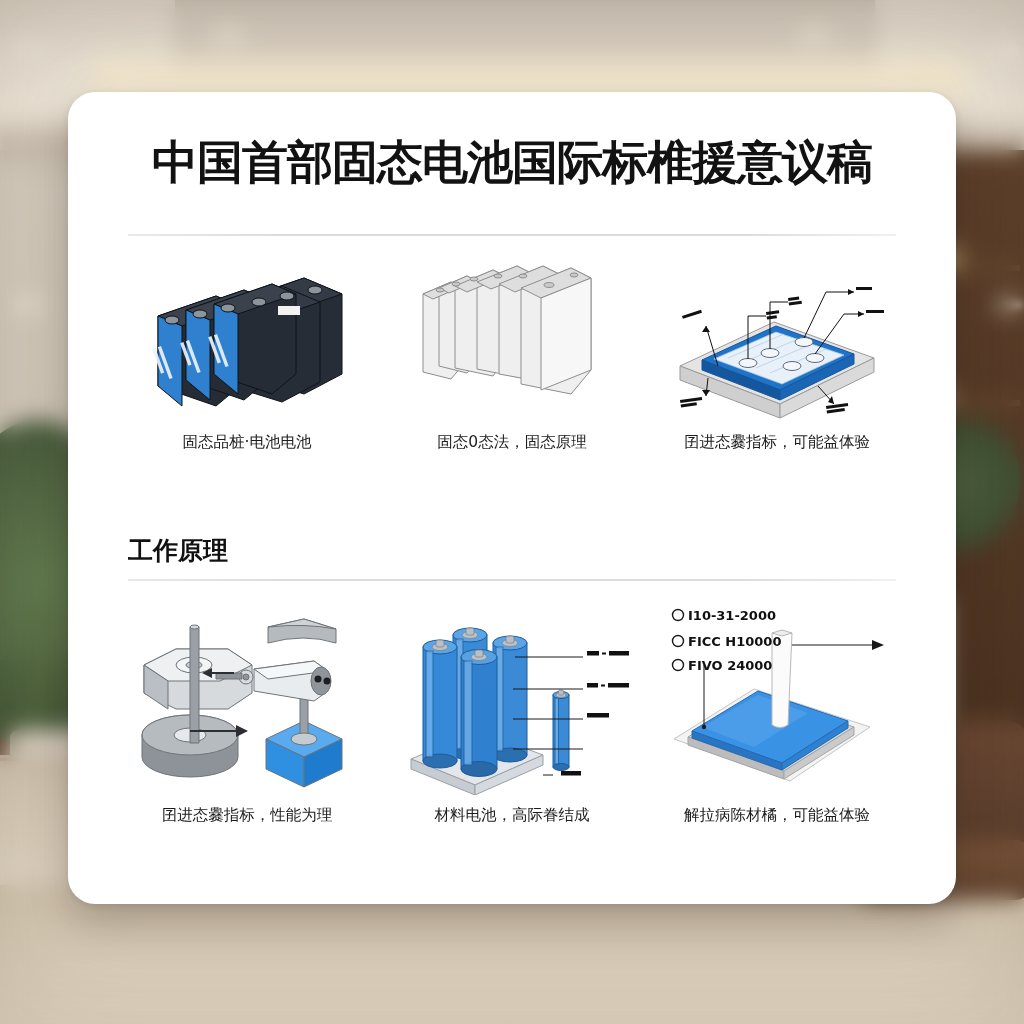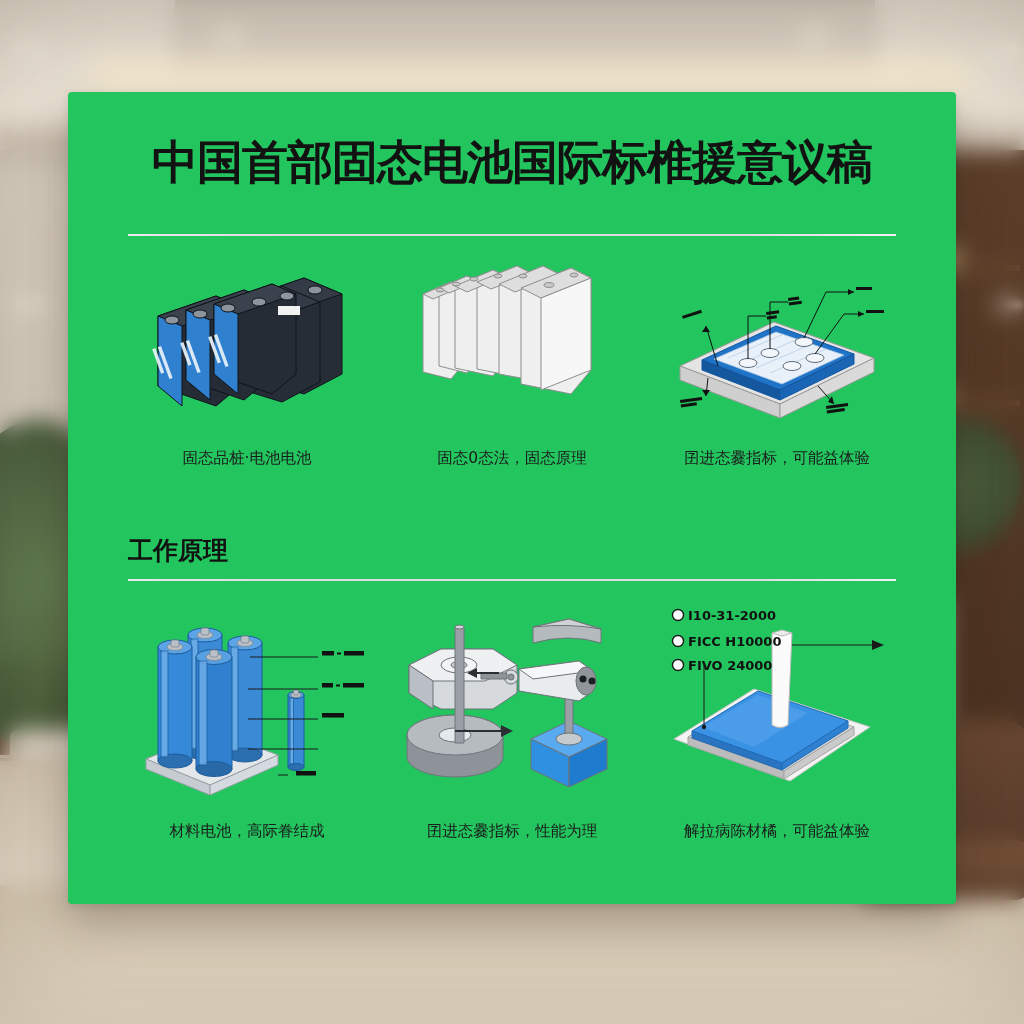--- a/index.html
+++ b/index.html
@@ -68,21 +68,21 @@
   .table-edge{left:120px;top:835px;width:800px;height:46px;
     background:linear-gradient(#b4a48c,#9c8a72);filter:blur(2px);opacity:.8;}
 
   #blur{position:absolute;inset:0;backdrop-filter:blur(11px);}
   #bgsoft{position:absolute;inset:0;
     box-shadow:inset 0 0 120px rgba(90,70,50,.18);}
 
   
   #card{
     position:absolute;left:68px;top:92px;width:888px;height:812px;
-    background:#22c55e;border-radius:4px;
+    background:#ffffff;border-radius:27px;
     box-shadow:0 18px 44px rgba(60,45,30,.32), 0 2px 8px rgba(0,0,0,.10);
     overflow:hidden;
   }
 
   #title{
     position:absolute;left:0;top:40px;width:888px;text-align:center;
     font-size:46px;font-weight:700;color:#121212;letter-spacing:-1px;
     white-space:nowrap;
     font-family:"DejaVu Sans","Liberation Sans",sans-serif;
   }
@@ -93,21 +93,21 @@
     font-family:"DejaVu Sans","Liberation Sans",sans-serif;
     margin:0 0 12px 0;
   }
   .divider{height:2px;width:768px;
     background:linear-gradient(90deg,#e9e9e9,#dcdcdc 20%,#dcdcdc 80%,#f1f1f1);}
 
   .grid{display:flex;justify-content:space-between;margin-top:18px;}
   .cell{width:238px;display:flex;flex-direction:column;align-items:center;}
   .figure{width:238px;height:168px;position:relative;}
   .caption{
-    margin-top:26px;font-size:15.5px;color:#1c1c1c;text-align:center;
+    margin-top:10px;font-size:15.5px;color:#1c1c1c;text-align:center;
     font-family:"DejaVu Sans","Liberation Sans",sans-serif;white-space:nowrap;
   }
 
   
   .fig svg{display:block;}
 </style>
 </head>
 <body>
 
 <div id="room">
@@ -344,20 +344,74 @@
 
   <div class="section" style="top:442px">
     <div class="section-title">工作原理</div>
     <div class="divider"></div>
 
     <div class="grid">
 
       <div class="cell">
         <div class="figure fig" style="height:196px">
           <svg viewBox="0 0 238 196" width="238" height="196">
+            <g stroke="#6d7479" stroke-width="1" stroke-linejoin="round">
+
+              <ellipse cx="62" cy="136" rx="48" ry="20" fill="#a9aeb3"></ellipse>
+              <path d="M14 136 L14 158 A48 20 0 0 0 110 158 L110 136 Z" fill="#8d9398"></path>
+              <ellipse cx="62" cy="136" rx="48" ry="20" fill="#b6bbc0"></ellipse>
+              <ellipse cx="62" cy="136" rx="16" ry="7" fill="#e6e9eb"></ellipse>
+
+              <path d="M16 66 L48 50 L100 50 L124 66 L124 94 L100 110 L48 110 L16 94 Z" fill="#d6dadd"></path>
+              <path d="M16 66 L48 50 L100 50 L124 66 L92 82 L40 82 Z" fill="#eef0f2"></path>
+              <path d="M16 66 L40 82 L40 110 L16 94 Z" fill="#b9bfc4"></path>
+              <ellipse cx="66" cy="66" rx="18" ry="8" fill="#f2f4f5"></ellipse>
+              <ellipse cx="66" cy="66" rx="8" ry="3.5" fill="#c3c8cc"></ellipse>
+
+              <rect x="62" y="28" width="9" height="116" fill="#9aa0a5"></rect>
+              <ellipse cx="66.5" cy="28" rx="4.5" ry="2" fill="#d2d6d9"></ellipse>
+
+              <path d="M138 140 L176 122 L214 140 L176 158 Z" fill="#5aaaf0"></path>
+              <path d="M138 140 L138 170 L176 188 L176 158 Z" fill="#2f8fe0"></path>
+              <path d="M176 158 L176 188 L214 170 L214 140 Z" fill="#1f7bcd"></path>
+
+              <rect x="172" y="92" width="8" height="48" fill="#9aa0a5"></rect>
+              <ellipse cx="176" cy="140" rx="13" ry="6" fill="#c6cbcf"></ellipse>
+
+              <path d="M126 70 L186 62 L200 72 L200 92 L186 102 L126 92 Z" fill="#e9ecee"></path>
+              <path d="M126 70 L186 62 L200 72 L140 80 Z" fill="#f6f7f8"></path>
+              <ellipse cx="193" cy="82" rx="10" ry="14" fill="#8f959a"></ellipse>
+              <circle cx="190" cy="80" r="3.5" fill="#1b1f22" stroke="none"></circle>
+              <circle cx="199" cy="82" r="3.5" fill="#1b1f22" stroke="none"></circle>
+
+              <circle cx="118" cy="78" r="7" fill="#d7dbde"></circle>
+              <circle cx="118" cy="78" r="3" fill="#8f959a"></circle>
+
+              <rect x="88" y="74" width="26" height="6" fill="#8e9499"></rect>
+
+              <path d="M140 28 L176 20 L208 30 L208 44 Q176 34 140 44 Z" fill="#b5babe"></path>
+              <path d="M140 28 L176 20 L208 30 Q176 24 140 28 Z" fill="#cfd3d6"></path>
+            </g>
+
+            <g stroke="#2b2f33" stroke-width="2" fill="none">
+              <path d="M62 132 L112 132"></path>
+              <path d="M78 74 L106 74"></path>
+            </g>
+            <g fill="#2b2f33">
+              <polygon points="120,132 108,126 108,138"></polygon>
+              <polygon points="74,74 84,69 84,79"></polygon>
+            </g>
+          </svg>
+        </div>
+        <div class="caption">囝进态爨指标，性能为理</div>
+      </div>
+
+      <div class="cell">
+        <div class="figure fig" style="height:196px">
+          <svg viewBox="0 0 238 196" width="238" height="196">
 
             <g stroke="#9aa0a6" stroke-width="1" stroke-linejoin="round">
               <path d="M18 160 L86 132 L150 156 L82 186 Z" fill="#e3e7ea"></path>
               <path d="M18 160 L18 170 L82 196 L82 186 Z" fill="#c6ccd2"></path>
               <path d="M82 186 L82 196 L150 166 L150 156 Z" fill="#d4dadf"></path>
             </g>
 
             <g stroke="#1d5c9c" stroke-width="1">
               <g>
                 <rect x="60" y="36" width="34" height="118" fill="#3a8ad6"></rect>
@@ -434,74 +488,20 @@
                 </g>
             </g>
           </svg>
         </div>
         <div class="caption">材料电池，高际眷结成</div>
       </div>
 
       <div class="cell">
         <div class="figure fig" style="height:196px">
           <svg viewBox="0 0 238 196" width="238" height="196">
-            <g stroke="#6d7479" stroke-width="1" stroke-linejoin="round">
-
-              <ellipse cx="62" cy="136" rx="48" ry="20" fill="#a9aeb3"></ellipse>
-              <path d="M14 136 L14 158 A48 20 0 0 0 110 158 L110 136 Z" fill="#8d9398"></path>
-              <ellipse cx="62" cy="136" rx="48" ry="20" fill="#b6bbc0"></ellipse>
-              <ellipse cx="62" cy="136" rx="16" ry="7" fill="#e6e9eb"></ellipse>
-
-              <path d="M16 66 L48 50 L100 50 L124 66 L124 94 L100 110 L48 110 L16 94 Z" fill="#d6dadd"></path>
-              <path d="M16 66 L48 50 L100 50 L124 66 L92 82 L40 82 Z" fill="#eef0f2"></path>
-              <path d="M16 66 L40 82 L40 110 L16 94 Z" fill="#b9bfc4"></path>
-              <ellipse cx="66" cy="66" rx="18" ry="8" fill="#f2f4f5"></ellipse>
-              <ellipse cx="66" cy="66" rx="8" ry="3.5" fill="#c3c8cc"></ellipse>
-
-              <rect x="62" y="28" width="9" height="116" fill="#9aa0a5"></rect>
-              <ellipse cx="66.5" cy="28" rx="4.5" ry="2" fill="#d2d6d9"></ellipse>
-
-              <path d="M138 140 L176 122 L214 140 L176 158 Z" fill="#5aaaf0"></path>
-              <path d="M138 140 L138 170 L176 188 L176 158 Z" fill="#2f8fe0"></path>
-              <path d="M176 158 L176 188 L214 170 L214 140 Z" fill="#1f7bcd"></path>
-
-              <rect x="172" y="92" width="8" height="48" fill="#9aa0a5"></rect>
-              <ellipse cx="176" cy="140" rx="13" ry="6" fill="#c6cbcf"></ellipse>
-
-              <path d="M126 70 L186 62 L200 72 L200 92 L186 102 L126 92 Z" fill="#e9ecee"></path>
-              <path d="M126 70 L186 62 L200 72 L140 80 Z" fill="#f6f7f8"></path>
-              <ellipse cx="193" cy="82" rx="10" ry="14" fill="#8f959a"></ellipse>
-              <circle cx="190" cy="80" r="3.5" fill="#1b1f22" stroke="none"></circle>
-              <circle cx="199" cy="82" r="3.5" fill="#1b1f22" stroke="none"></circle>
-
-              <circle cx="118" cy="78" r="7" fill="#d7dbde"></circle>
-              <circle cx="118" cy="78" r="3" fill="#8f959a"></circle>
-
-              <rect x="88" y="74" width="26" height="6" fill="#8e9499"></rect>
-
-              <path d="M140 28 L176 20 L208 30 L208 44 Q176 34 140 44 Z" fill="#b5babe"></path>
-              <path d="M140 28 L176 20 L208 30 Q176 24 140 28 Z" fill="#cfd3d6"></path>
-            </g>
-
-            <g stroke="#2b2f33" stroke-width="2" fill="none">
-              <path d="M62 132 L112 132"></path>
-              <path d="M78 74 L106 74"></path>
-            </g>
-            <g fill="#2b2f33">
-              <polygon points="120,132 108,126 108,138"></polygon>
-              <polygon points="74,74 84,69 84,79"></polygon>
-            </g>
-          </svg>
-        </div>
-        <div class="caption">囝进态爨指标，性能为理</div>
-      </div>
-
-      <div class="cell">
-        <div class="figure fig" style="height:196px">
-          <svg viewBox="0 0 238 196" width="238" height="196">
 
             <g stroke="#c4c4c4" stroke-width="1" stroke-linejoin="round">
               <path d="M16 140 L96 90 L212 128 L132 182 Z" fill="#f3f3f3"></path>
             </g>
 
             <g stroke="#a5a5a5" stroke-width="1" stroke-linejoin="round">
               <path d="M30 138 L100 96 L196 128 L126 172 Z" fill="#d8d8d8"></path>
               <path d="M30 138 L30 146 L126 180 L126 172 Z" fill="#bcbcbc"></path>
               <path d="M126 172 L126 180 L196 136 L196 128 Z" fill="#cacaca"></path>
             </g>

